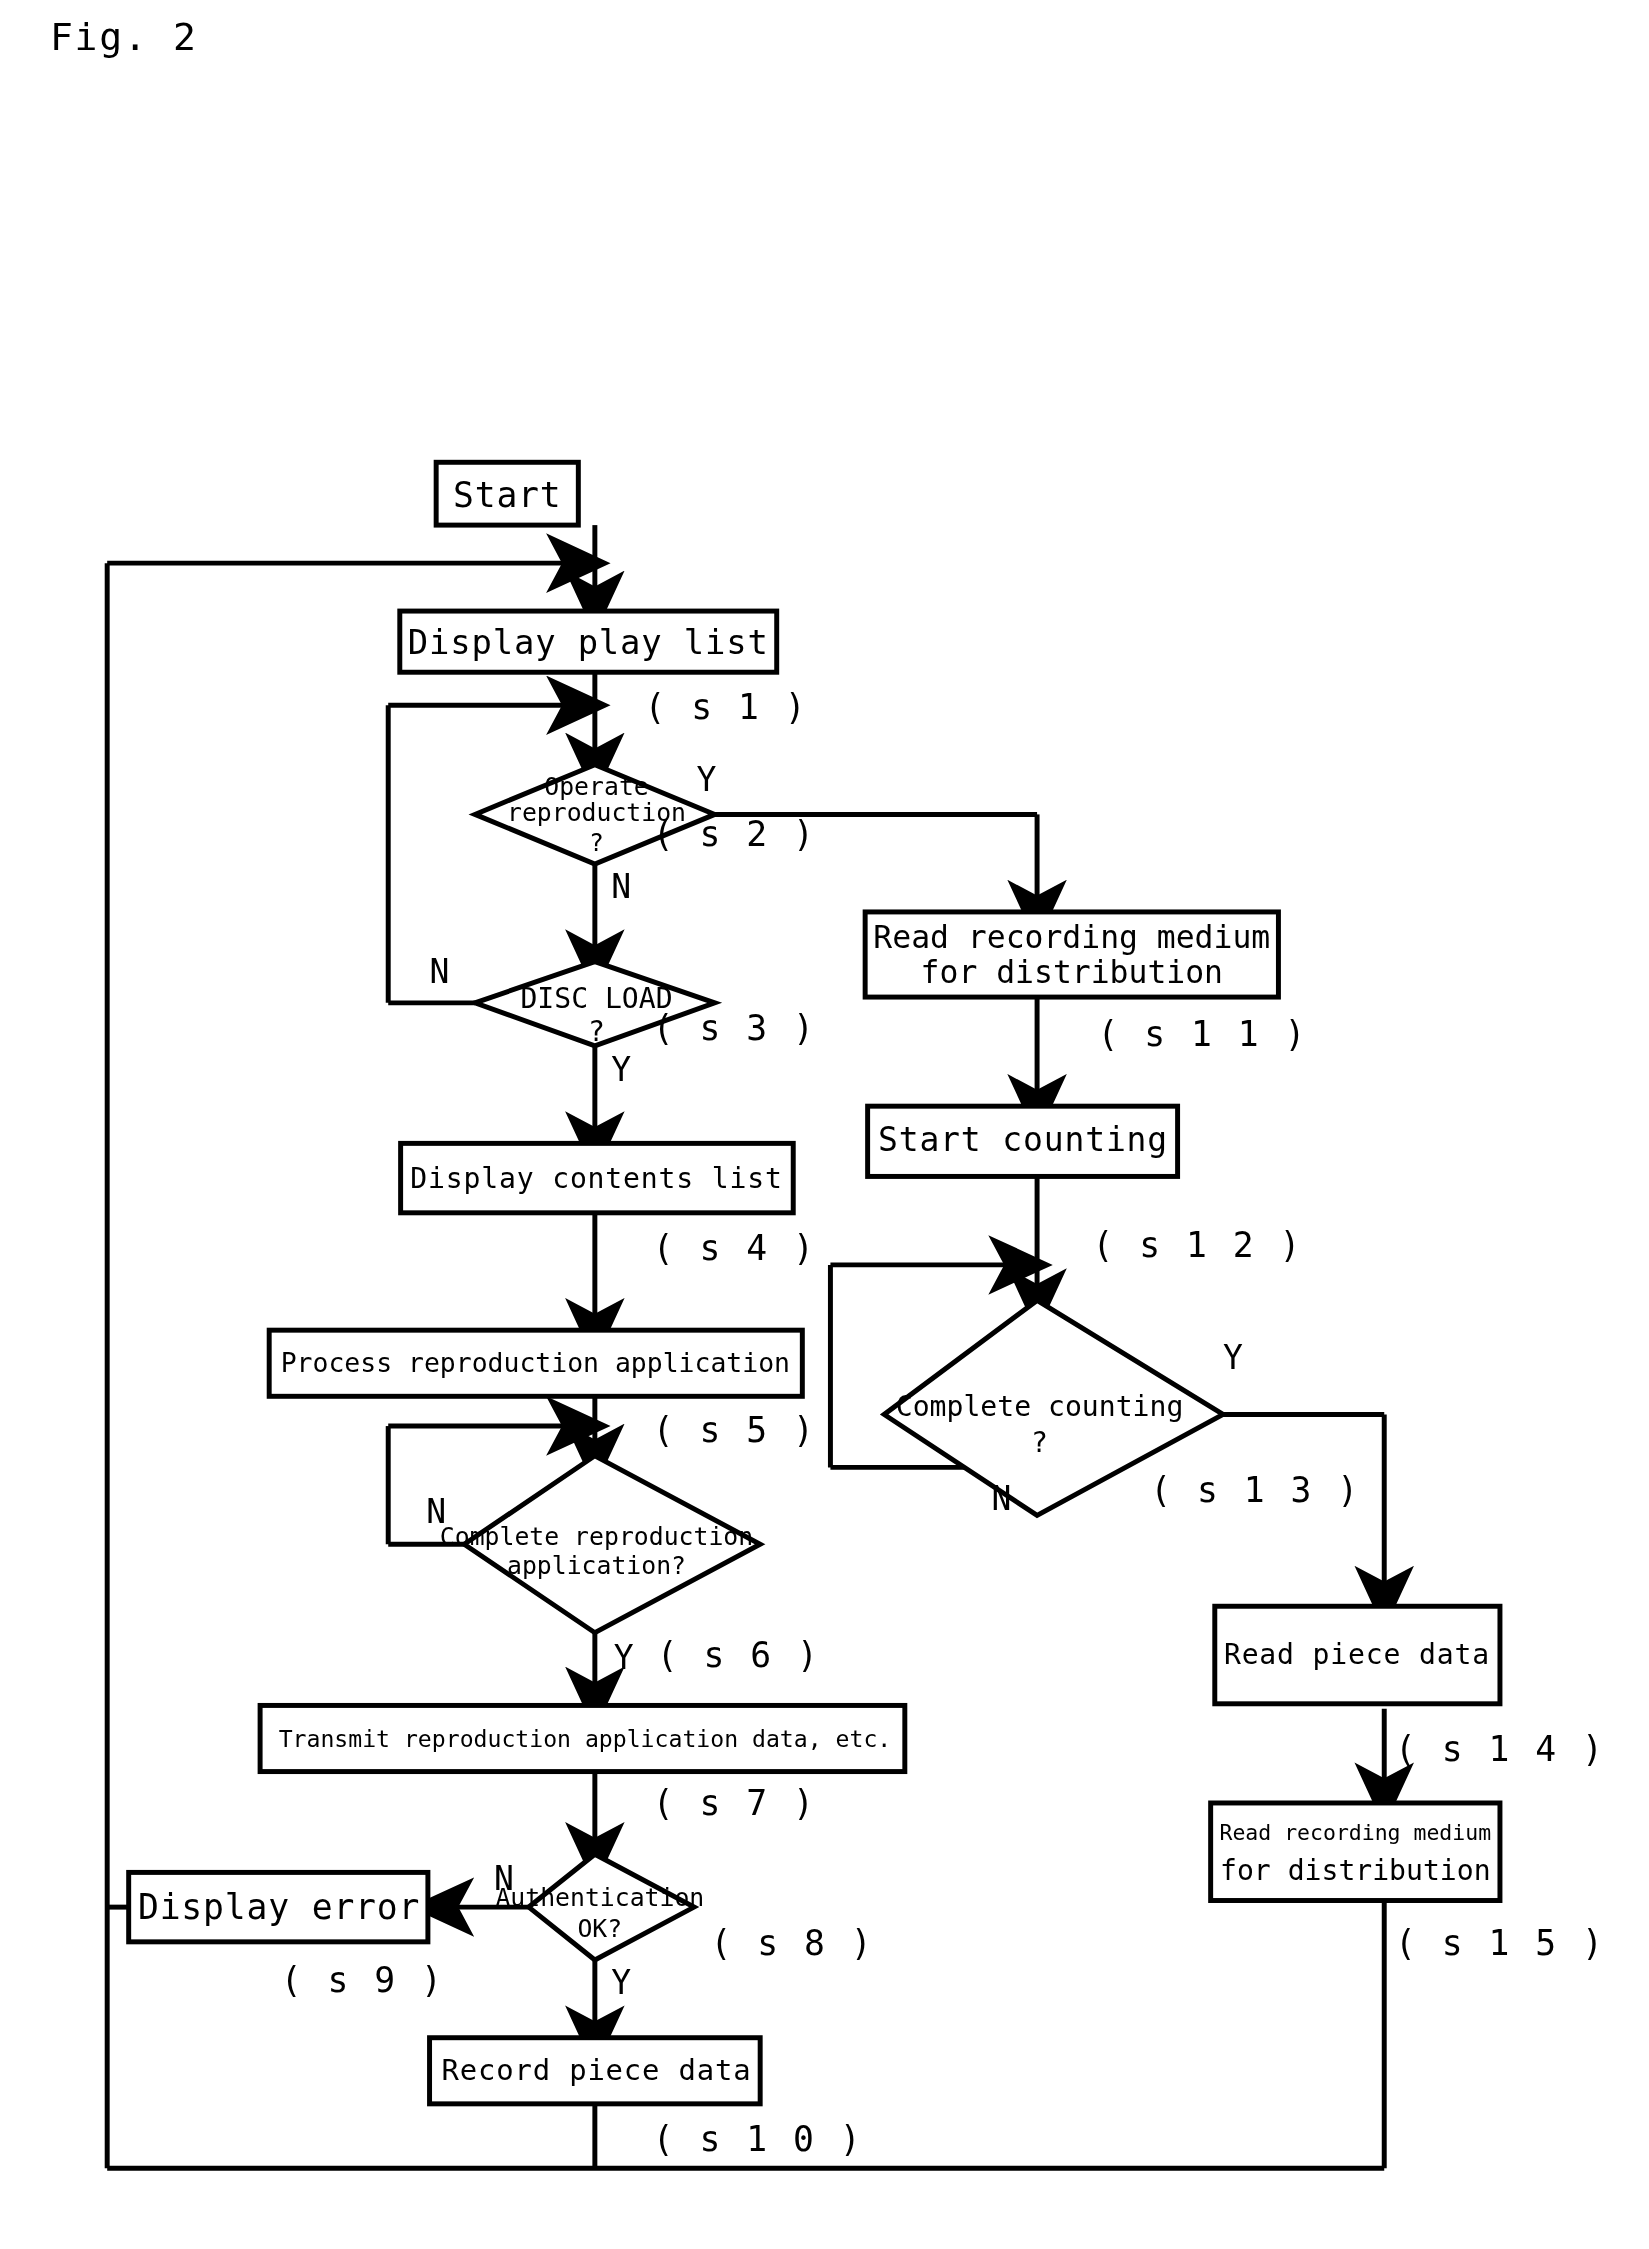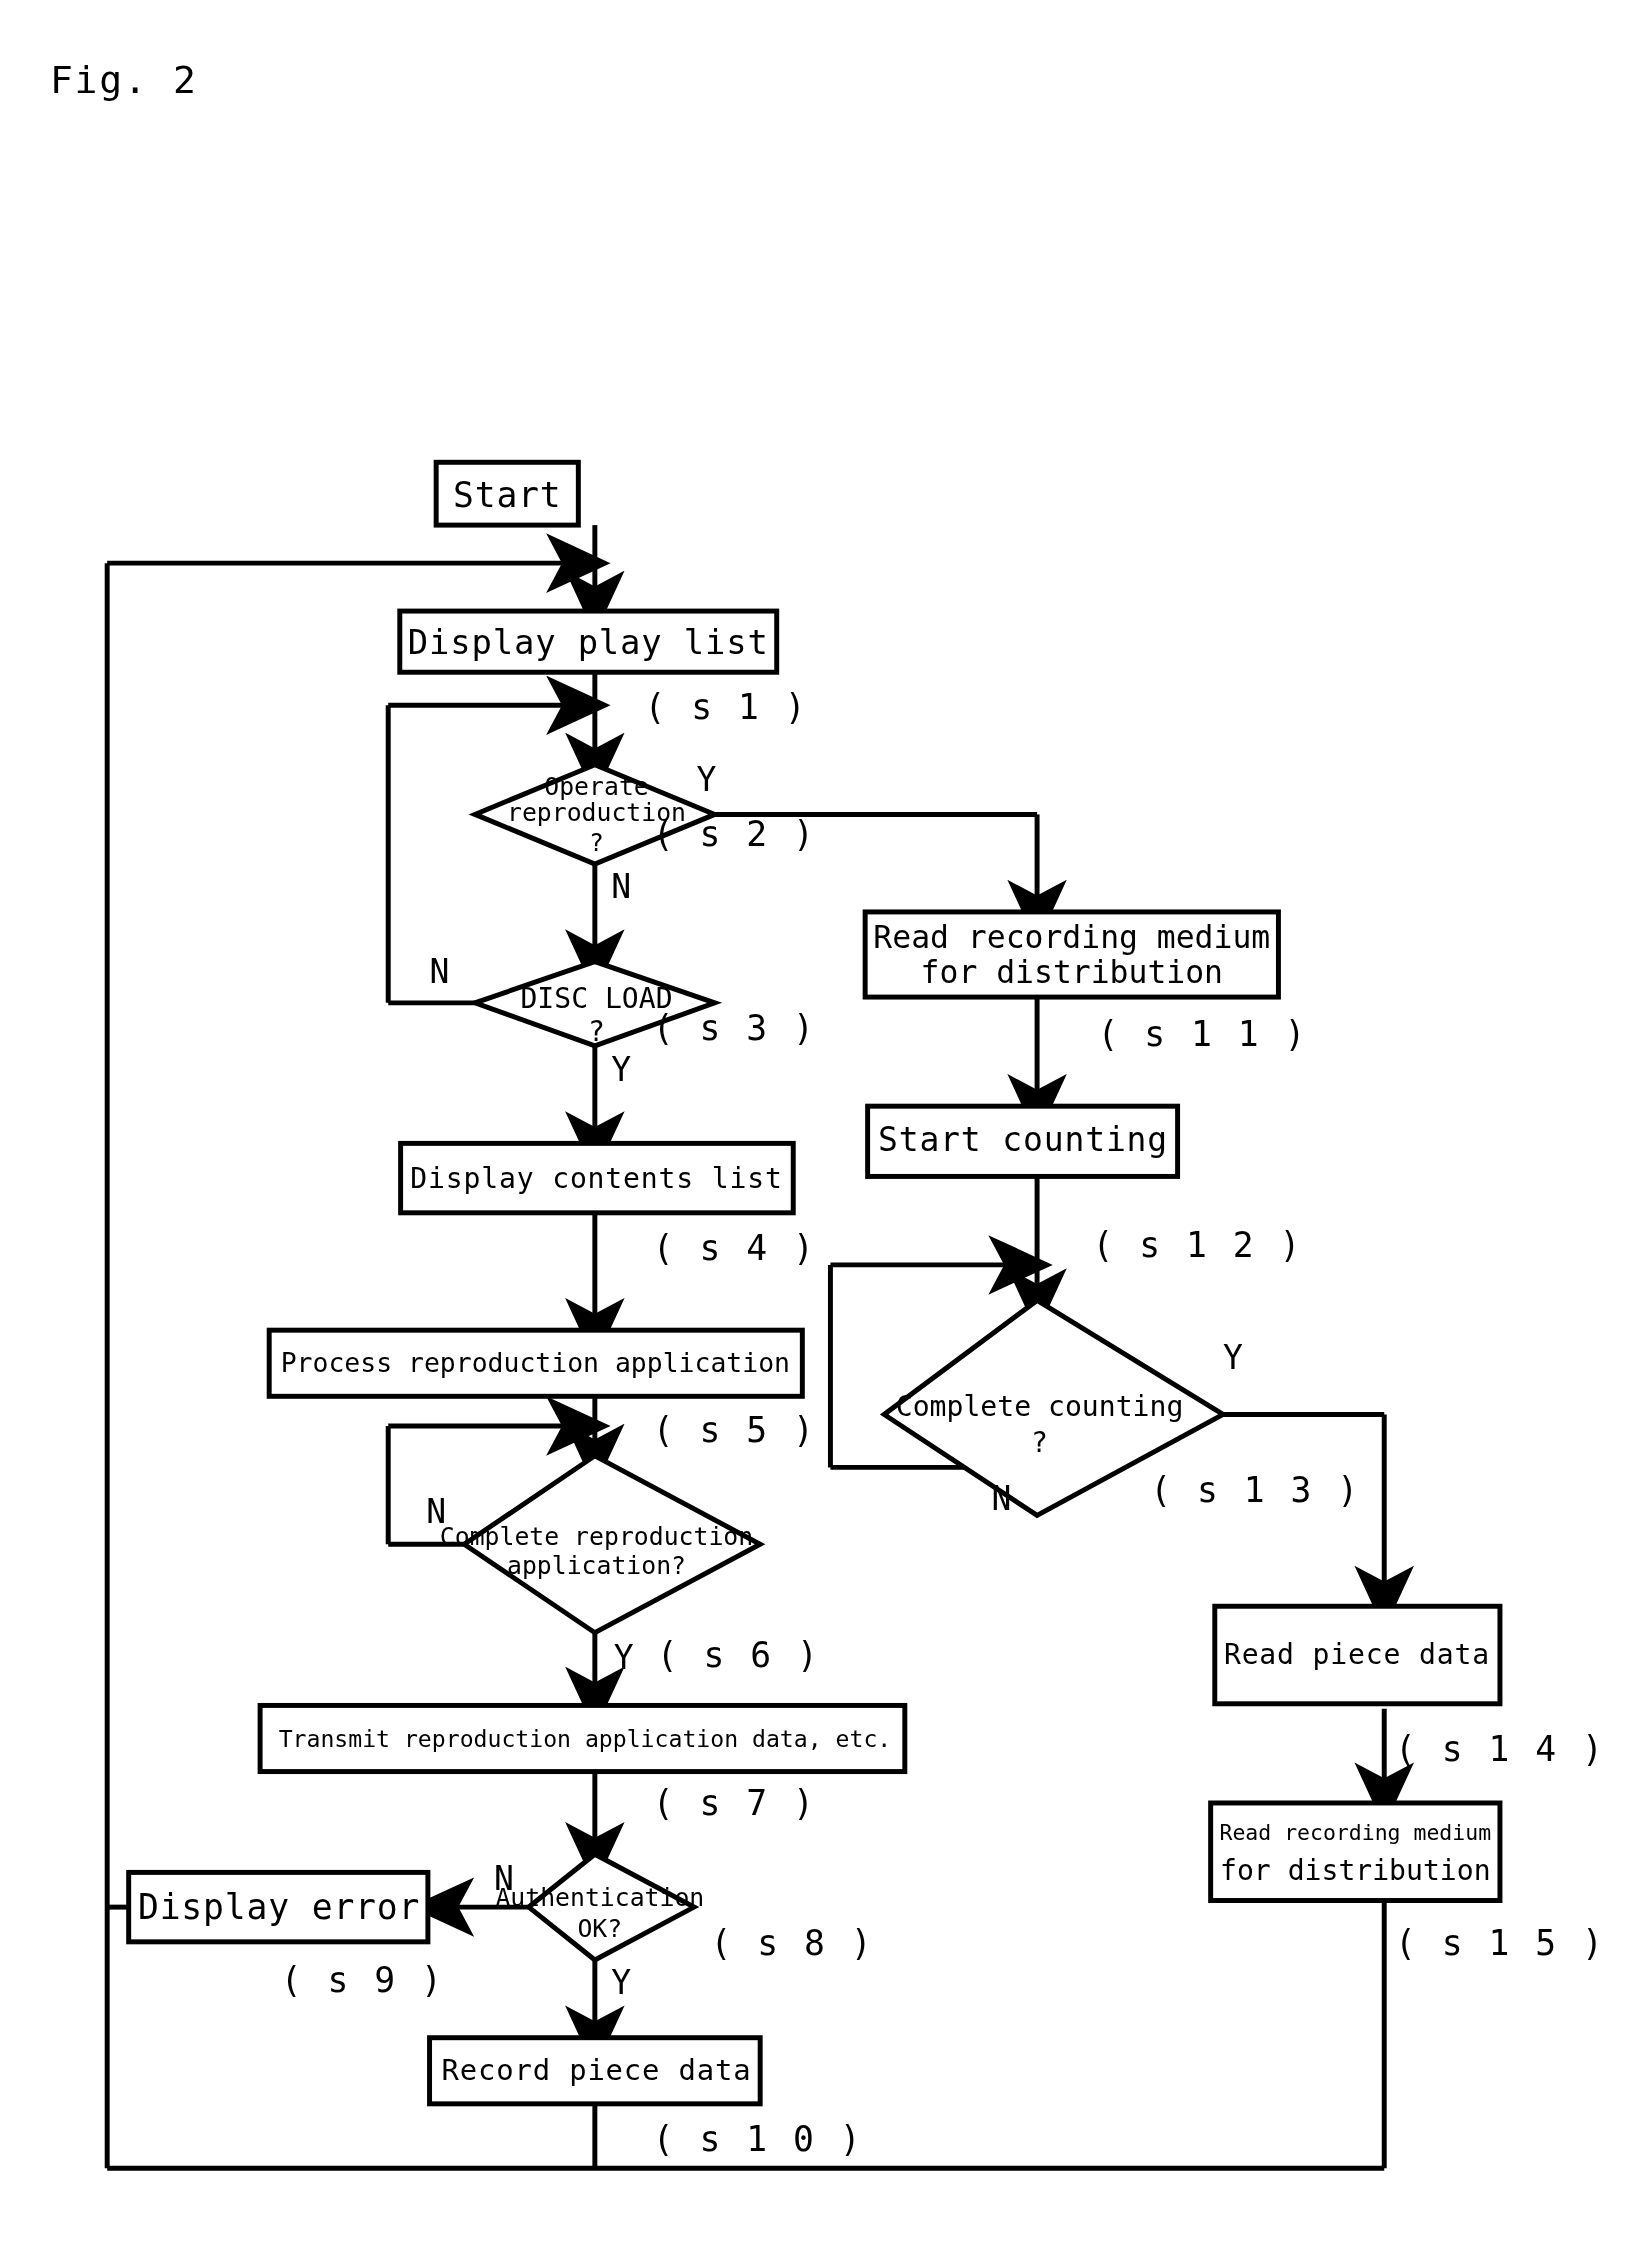--- a/index.html
+++ b/index.html
@@ -10,21 +10,20 @@
     position:relative;
     overflow:hidden;
   }
   #fig-label{
     position:absolute;
     left:50px; top:15px;
     font-size:38px;
     letter-spacing:1.7px;
     font-family:"DejaVu Sans Mono","Liberation Mono",monospace;
     white-space:pre;
-    margin-top:43px;
   }
   #chart-root{position:absolute;left:8px;top:0;width:1649px;height:2250px;margin-top:44px;}
   svg{display:block;}
   .shape{fill:#ffffff;stroke:#000000;stroke-width:6;}
   .link{fill:none;stroke:#000000;stroke-width:6;}
   .txt{
     font-family:"DejaVu Sans Mono","Liberation Mono",monospace;
     fill:#000000;
     text-anchor:middle;
     dominant-baseline:middle;

